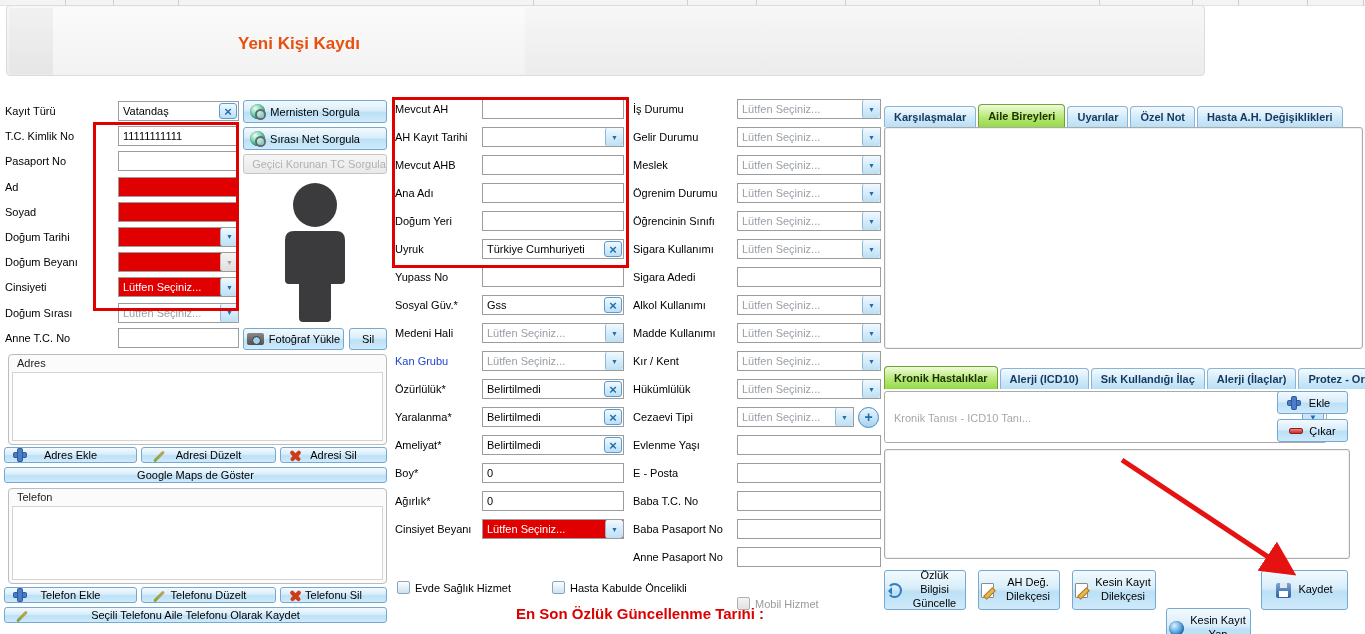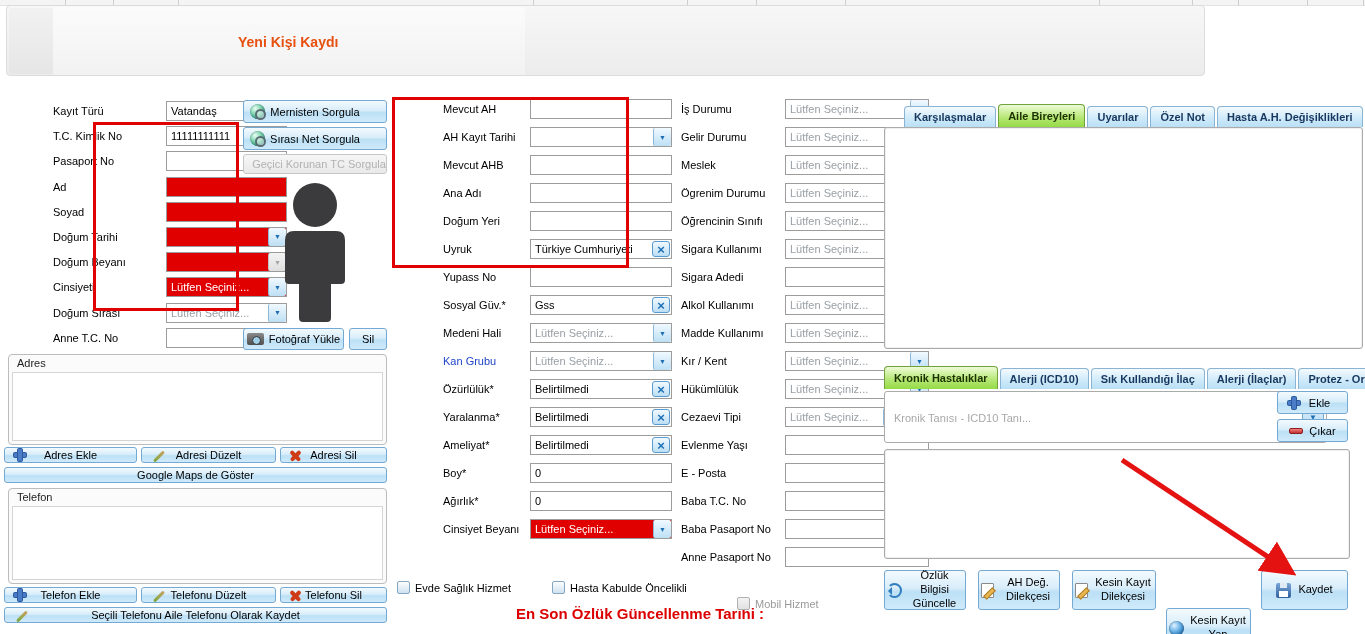--- a/index.html
+++ b/index.html
@@ -9,33 +9,33 @@
     background:#fff; font-family:"Liberation Sans", sans-serif; font-size:11px; color:#000;
   }
   
   #topstrip { position:absolute; left:0; top:0; width:1365px; height:6px; background:#f4f4f4; border-bottom:1px solid #e3e3e3; }
   #topstrip::before { content:""; position:absolute; left:65px; top:0; width:1px; height:6px; background:#cfcfcf;
     box-shadow:48px 0 #cfcfcf,113px 0 #cfcfcf,468px 0 #cfcfcf,622px 0 #cfcfcf,691px 0 #cfcfcf,780px 0 #cfcfcf,1034px 0 #cfcfcf,1127px 0 #cfcfcf,1173px 0 #cfcfcf,1242px 0 #cfcfcf,1298px 0 #cfcfcf; }
   #header-panel { position:absolute; left:6px; top:5px; width:1199px; height:71px;
     background:linear-gradient(#f7f7f7,#ececec); border:1px solid #dcdcdc; border-radius:4px; }
   #header-left-seg { position:absolute; left:2px; top:2px; width:44px; height:66px; background:linear-gradient(#f1f1f1,#e6e6e6); border-radius:4px 0 0 4px; }
   #header-active-seg { position:absolute; left:46px; top:1px; width:472px; height:68px; background:linear-gradient(#fbfbfb,#f2f2f2); }
-  #page-title { position:absolute; left:231px; top:28px; font-size:14px; font-weight:bold; color:#e8500f; }
+  #page-title { position:absolute; left:231px; top:28px; font-size:17px; font-weight:bold; color:#e8500f; }
   
   .btn { position:absolute; display:flex; align-items:center; justify-content:center;
     background:linear-gradient(#f3fafe,#d8edfa 45%,#bce0f5 55%,#cfeafb);
     border:1px solid #74a9d3; border-radius:3px; color:#000; cursor:default; }
   .btn .blabel { position:relative; z-index:1; }
   .btn.disabled { background:linear-gradient(#f6f6f6,#e9e9e9); border-color:#c6c6c6; color:#b2b2b2;padding-left:8px; }
   .gbox { position:absolute; border:1px solid #bcbcbc; border-radius:4px; background:#fbfbfb; }
   .gtitle { position:absolute; left:8px; top:2px; color:#222; }
   .glist { position:absolute; left:3px; top:17px; right:3px; bottom:3px; background:#fff; border:1px solid #d4d4d4; }
   .listbox { position:absolute; background:#fff; border:1px solid #ababab; border-radius:3px; box-shadow:inset 0 0 0 1px #f0f0f0; }
   
-  .fcol { position:absolute;margin-left:48px; }
+  .fcol { position:absolute; }
   .frow { display:flex; align-items:center; height:20px; }
   #left-col .frow { margin-bottom:5.2px; }
   #mid-col .frow, #right-col .frow { margin-bottom:8px; }
   .flabel { display:inline-block; color:#000; }
   #left-col .flabel { width:113px; }
   #mid-col .flabel { width:87px; }
   #right-col .flabel { width:104px; }
   .blue-label { color:#1f45c8; }
   .field { position:relative; display:flex; align-items:center; height:20px; background:#fff; border:1px solid #9c9c9c; overflow:hidden; }
   #left-col .field { width:121px; }
@@ -474,21 +474,21 @@
       <div class="frow">
         <span class="flabel">Anne Pasaport No</span>
         <div class="field">
           <input class="tinput" value="" style="">
         </div>
       </div>
     </div>
 
   <div id="footer-note">En Son Özlük Güncellenme Tarihi :</div>
 
-  <div class="tabrow" style="left:884px; top:104px;margin-left:20px;" id="info-tabs">
+  <div class="tabrow" style="left:884px; top:104px;" id="info-tabs">
       <div class="tab">Karşılaşmalar</div>
       <div class="tab active">Aile Bireyleri</div>
       <div class="tab">Uyarılar</div>
       <div class="tab">Özel Not</div>
       <div class="tab">Hasta A.H. Değişiklikleri</div>
     </div>
   <div class="listbox" style="left:884px; top:127px; width:479px; height:222px;"></div>
 
   <div class="tabrow" style="left:884px; top:366px;" id="medical-tabs">
       <div class="tab active">Kronik Hastalıklar</div>

